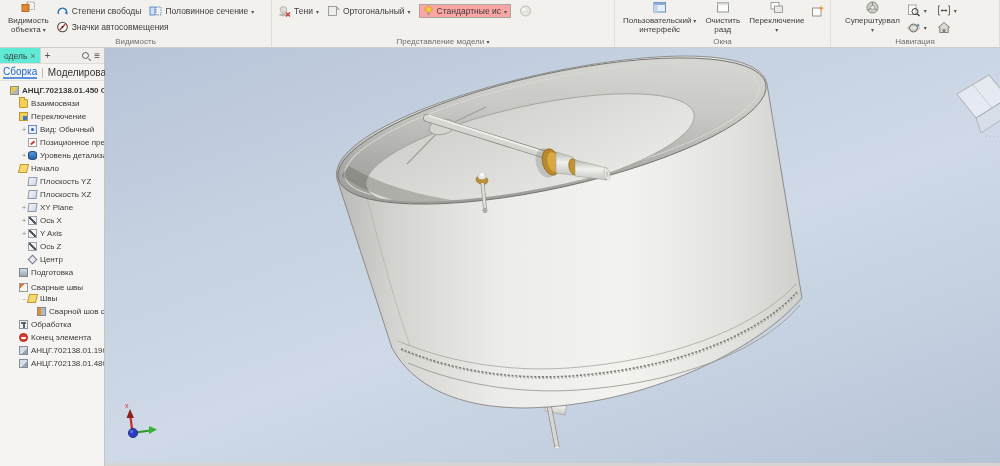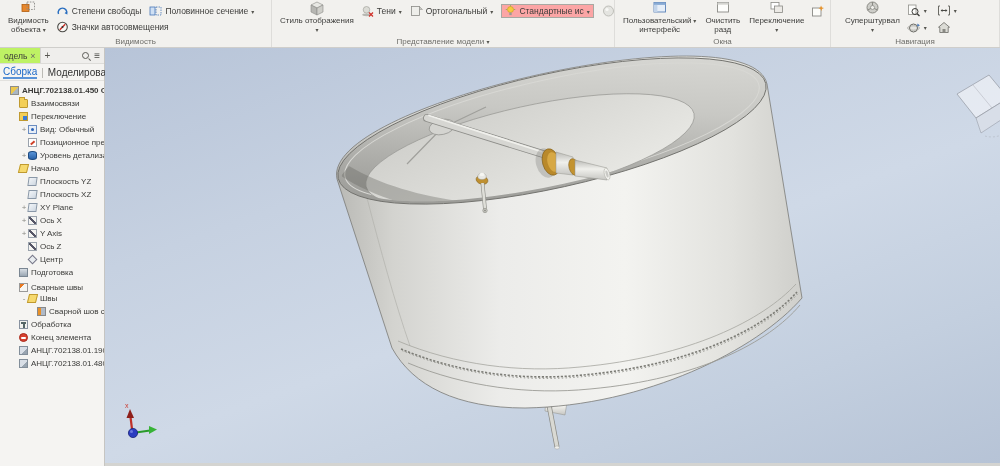--- a/index.html
+++ b/index.html
@@ -25,21 +25,21 @@
     height:14px; padding:0 3px; font-size:8.5px; color:#3c3c3a; white-space:nowrap; }
   .icon { display:inline-flex; flex:none; }
 
   
   .main { flex:1; display:flex; min-height:0; }
 
   
   .panel { width:105px; flex:none; background:#f5f4f2; border-right:1px solid #c6c5c2; display:flex; flex-direction:column; }
   .panel-head { height:16px; display:flex; align-items:center; background:#efeeec;
     border-bottom:1px solid #dddcd9; font-size:8.5px; color:#3a3a38; }
-  .ptab { display:flex; align-items:center; gap:3px; background:#bef264; border-right:1px solid #d4d3d0;
+  .ptab { display:flex; align-items:center; gap:3px; background:#5eead4; border-right:1px solid #d4d3d0;
     height:100%; padding:0 4px; }
   .pclose { color:#6a6a66; font-size:9px; cursor:default; }
   .padd { padding:0 4px; color:#55554f; font-size:10px; }
   .phspacer { flex:1; }
   .psearch { width:7px; height:7px; border:1.3px solid #5a5a56; border-radius:50%; position:relative; margin-right:5px; }
   .psearch::after { content:""; position:absolute; width:3px; height:1.3px; background:#5a5a56;
     transform:rotate(45deg); left:5px; top:6px; }
   .pmenu { color:#4a4a46; font-size:10px; margin-right:4px; }
   .panel-tabs { height:17px; display:flex; align-items:center; gap:4px; padding:0 3px;
     font-size:10px; background:#f5f4f2; border-bottom:1px solid #e2e1de; white-space:nowrap; }
@@ -141,33 +141,20 @@
               <span>Значки автосовмещения</span>
             </div>
           </div>
         </div>
       </div>
       <div class="rgroup-label"><span>Видимость</span></div>
     </div>
 
     <div class="rgroup" style="width:343px">
       <div class="rbody">
-        <div class="big-btn">
-          <span class="bicon icon">
-            <svg width="16" height="15">
-                <g stroke="#8a8a86" stroke-width="0.6">
-                  <polygon points="8,1 14,4 8,7 2,4" fill="#e8e8e4"></polygon>
-                  <polygon points="2,4 8,7 8,14 2,11" fill="#b6b6b2"></polygon>
-                  <polygon points="14,4 8,7 8,14 14,11" fill="#cecec9"></polygon>
-                </g>
-              </svg>
-          </span>
-          <span>Стиль отображения</span>
-          <span class="caret"></span>
-        </div>
         <div class="rcol" style="padding-top:3px">
           <div class="rrow">
             <div class="small-btn">
               <span class="icon">
                 <svg width="13" height="12">
                     <ellipse cx="5.5" cy="9.8" rx="4.3" ry="1.4" fill="#b8b8b2"></ellipse>
                     <circle cx="5.5" cy="4.8" r="3.3" fill="#dcdcd6" stroke="#9a9a94" stroke-width="0.6"></circle>
                     <path d="M8,7.5 l4,4 M12,7.5 l-4,4" stroke="#d03028" stroke-width="1.2"></path>
                   </svg>
               </span>

